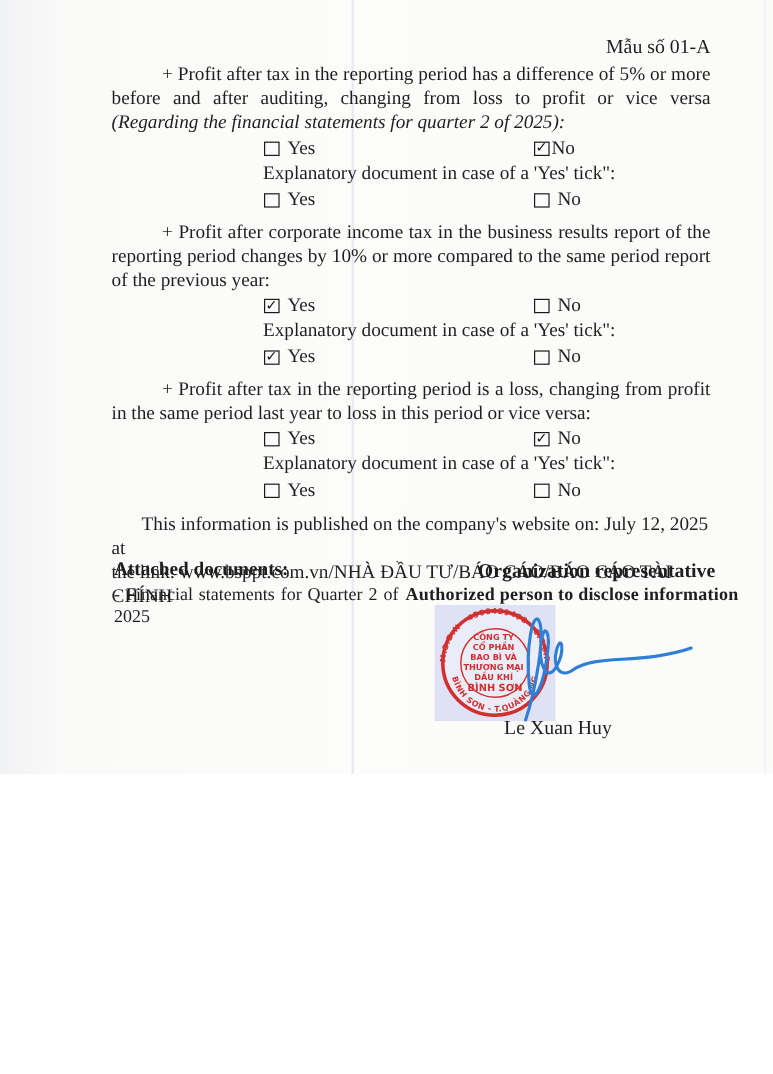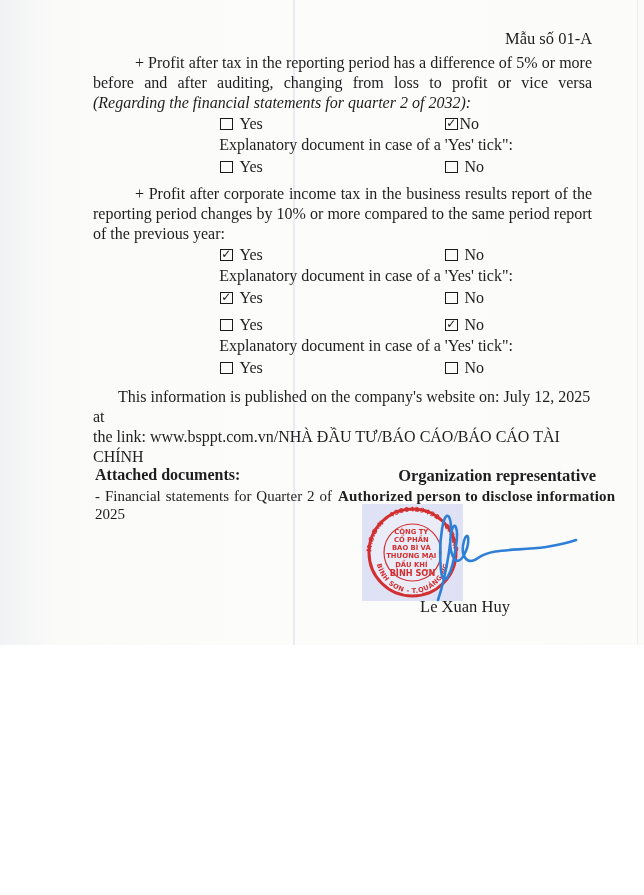--- a/index.html
+++ b/index.html
@@ -76,21 +76,21 @@
 
 <div class="page">
   <div class="fold-line"></div>
   <div class="edge-line-right"></div>
 
   <div class="form-label">Mẫu số 01-A</div>
 
   <div class="content">
 
     <div class="question">
-      <p class="q-para"><span>+ Profit after tax in the reporting period has a difference of 5% or more before and after auditing, changing from loss to profit or vice versa </span><span class="it">(Regarding the financial statements for quarter 2 of 2032):</span></p>
+      <p class="q-para"><span>+ Profit after tax in the reporting period has a difference of 5% or more before and after auditing, changing from loss to profit or vice versa </span><span class="it">(Regarding the financial statements for quarter 2 of 2025):</span></p>
       <div class="cb-row">
         <span class="cb-item cb-yes">
           <span class="box">
               <span class="tick"></span>
             </span>
           <span>Yes</span>
         </span>
         <span class="cb-item cb-no tight">
           <span class="box">
               <span class="tick">✓</span>
@@ -142,20 +142,21 @@
         <span class="cb-item cb-no">
           <span class="box">
               <span class="tick"></span>
             </span>
           <span>No</span>
         </span>
       </div>
     </div>
 
     <div class="question">
+      <p class="q-para"><span>+ Profit after tax in the reporting period is a loss, changing from profit in the same period last year to loss in this period or vice versa:</span></p>
       <div class="cb-row">
         <span class="cb-item cb-yes">
           <span class="box">
               <span class="tick"></span>
             </span>
           <span>Yes</span>
         </span>
         <span class="cb-item cb-no">
           <span class="box">
               <span class="tick">✓</span>

